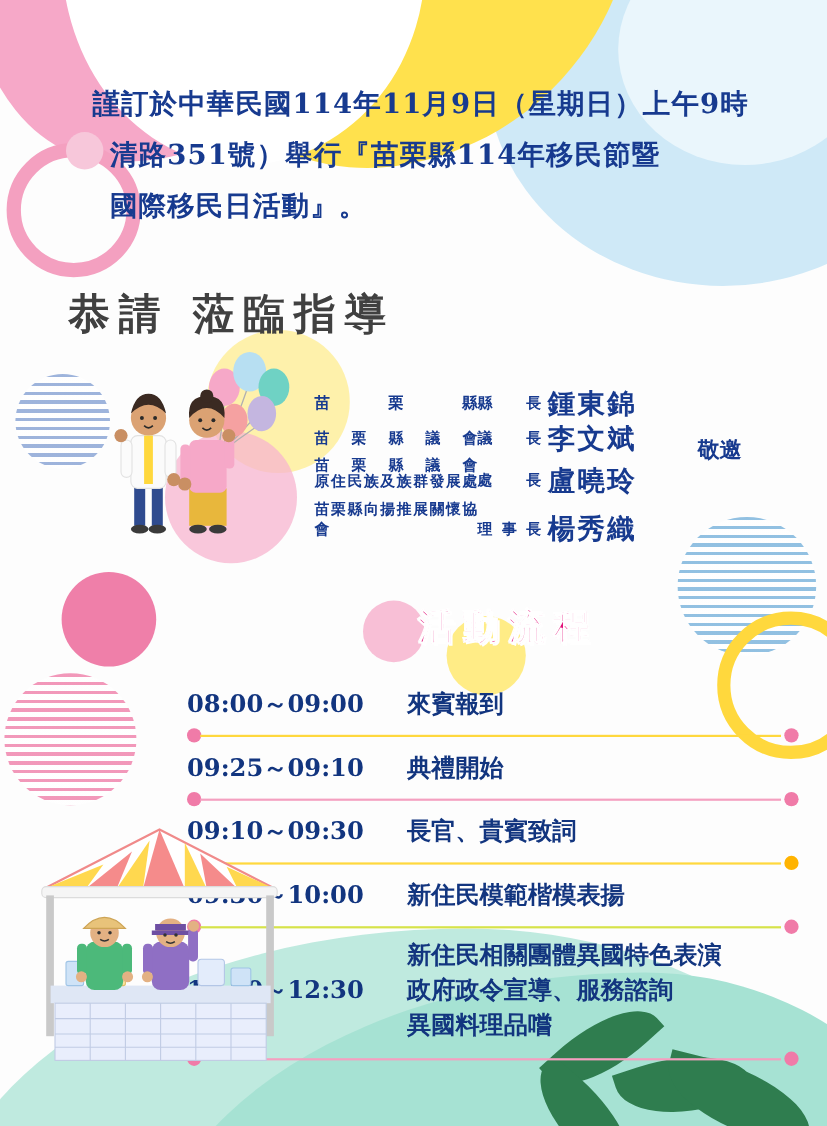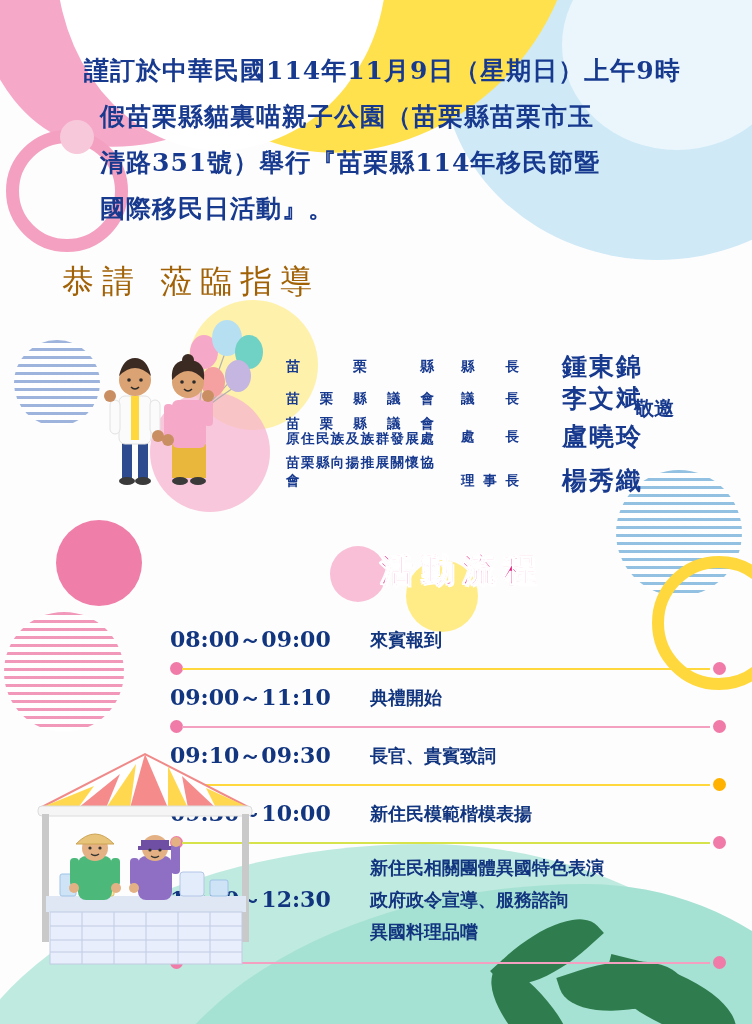--- a/index.html
+++ b/index.html
@@ -98,51 +98,51 @@
     border-radius:60% 40% 0 0/100% 100% 0 0;
   }
   .leaf{position:absolute;background:#2f7d4f;border-radius:0 80% 0 80%;}
   .leaf1{bottom:10px;right:70px;width:120px;height:56px;transform:rotate(-18deg);}
   .leaf2{bottom:-6px;right:10px;width:140px;height:60px;transform:rotate(14deg);}
   .leaf3{bottom:48px;right:150px;width:110px;height:48px;transform:rotate(-42deg);}
   .leaf4{bottom:-20px;right:160px;width:120px;height:52px;transform:rotate(40deg);}
 
   
   .invite-text{
-    position:absolute;top:48px;left:84px;width:600px;
+    position:absolute;top:72px;left:84px;width:600px;
     color:#173a8f;
     font-size:25px;line-height:46px;letter-spacing:1px;
     font-family:"DejaVu Serif","Liberation Serif",serif;
     font-weight:bold;
   }
   .invite-text div{white-space:nowrap;}
   .invite-line-2,.invite-line-3,.invite-line-4{margin-left:16px;}
 
   .welcome{
     position:absolute;top:260px;left:62px;
-    color:#a16207;font-size:32px;font-weight:normal;letter-spacing:8px;
+    color:#404040;font-size:38px;font-weight:bold;letter-spacing:8px;
     font-family:"DejaVu Serif","Liberation Serif",serif;
   }
 
   
   .hosts{
     position:absolute;top:352px;left:286px;width:380px;
     color:#173a8f;
   }
-  .host-row{display:flex;align-items:flex-end;margin-bottom:2px;gap:27px;}
+  .host-row{display:flex;align-items:flex-end;margin-bottom:2px;}
   .host-org{
     width:148px;font-size:13.5px;letter-spacing:0px;
     text-align:justify;text-align-last:justify;
     font-family:"DejaVu Serif","Liberation Serif",serif;font-weight:bold;
     padding-bottom:6px;
   }
   .host-title{
     width:58px;font-size:13.5px;text-align:justify;text-align-last:justify;
     font-family:"DejaVu Serif","Liberation Serif",serif;font-weight:bold;
-    padding-bottom:6px;padding-right:16px;
+    padding-bottom:6px;padding-right:6px;
   }
   .host-name{
     font-size:25px;letter-spacing:2px;font-weight:bold;
     font-family:"DejaVu Serif","Liberation Serif",serif;
     line-height:30px;
   }
   .host-row-1 .host-org{font-size:14px;}
   .respect{
     position:absolute;top:396px;left:634px;
     color:#173a8f;font-size:20px;font-weight:bold;line-height:24px;
@@ -162,21 +162,21 @@
   .schedule{
     position:absolute;top:620px;left:170px;width:556px;
   }
   .sched-row{position:relative;display:flex;align-items:center;min-height:40px;}
   .sched-time{
     width:200px;font-size:22px;color:#12357f;font-weight:bold;
     font-family:"DejaVu Serif","Liberation Serif",serif;
     white-space:nowrap;
   }
   .sched-desc{
-    font-size:18px;color:#12357f;font-weight:bold;line-height:32px;
+    font-size:22px;color:#12357f;font-weight:bold;line-height:32px;
     font-family:"DejaVu Serif","Liberation Serif",serif;
     white-space:pre-line;
   }
   .sep{position:relative;height:14px;margin:2px 0 2px 0;}
   .sep .line{
     position:absolute;left:12px;right:16px;top:6px;height:2px;
   }
   .sep .dot{
     position:absolute;top:0;width:13px;height:13px;border-radius:50%;
   }
@@ -211,21 +211,20 @@
   <div class="deco circle-pink-small2"></div>
   <div class="deco blob-bottom-teal"></div>
   <div class="deco blob-bottom-teal2"></div>
   <div class="deco leaf leaf1"></div>
   <div class="deco leaf leaf2"></div>
   <div class="deco leaf leaf3"></div>
   <div class="deco leaf leaf4"></div>
 
   <div class="invite-text">
     <div class="invite-line-1">謹訂於中華民國114年11月9日（星期日）上午9時</div>
-    <div class="invite-line-2">假苗栗縣貓裏喵親子公園（苗栗縣苗栗市玉</div>
     <div class="invite-line-3">清路351號）舉行『苗栗縣114年移民節暨</div>
     <div class="invite-line-4">國際移民日活動』。</div>
   </div>
 
   <div class="welcome">恭請 蒞臨指導</div>
 
   <div class="couple">
     <svg viewBox="0 0 200 210" width="200" height="210">
 
       <g stroke="#b0b0b0" stroke-width="1.2" fill="none">
@@ -312,21 +311,21 @@
       <span class="sched-time">08:00～09:00</span>
       <span class="sched-desc">來賓報到</span>
     </div>
     <div class="sep">
       <span class="dot left" style="background:#f07ba8"></span>
       <span class="line" style="background:#ffd83d"></span>
       <span class="dot right" style="background:#f07ba8"></span>
     </div>
 
     <div class="sched-row">
-      <span class="sched-time">09:00～11:10</span>
+      <span class="sched-time">09:25～09:10</span>
       <span class="sched-desc">典禮開始</span>
     </div>
     <div class="sep">
       <span class="dot left" style="background:#f07ba8"></span>
       <span class="line" style="background:#f4a0c0"></span>
       <span class="dot right" style="background:#f07ba8"></span>
     </div>
 
     <div class="sched-row">
       <span class="sched-time">09:10～09:30</span>

